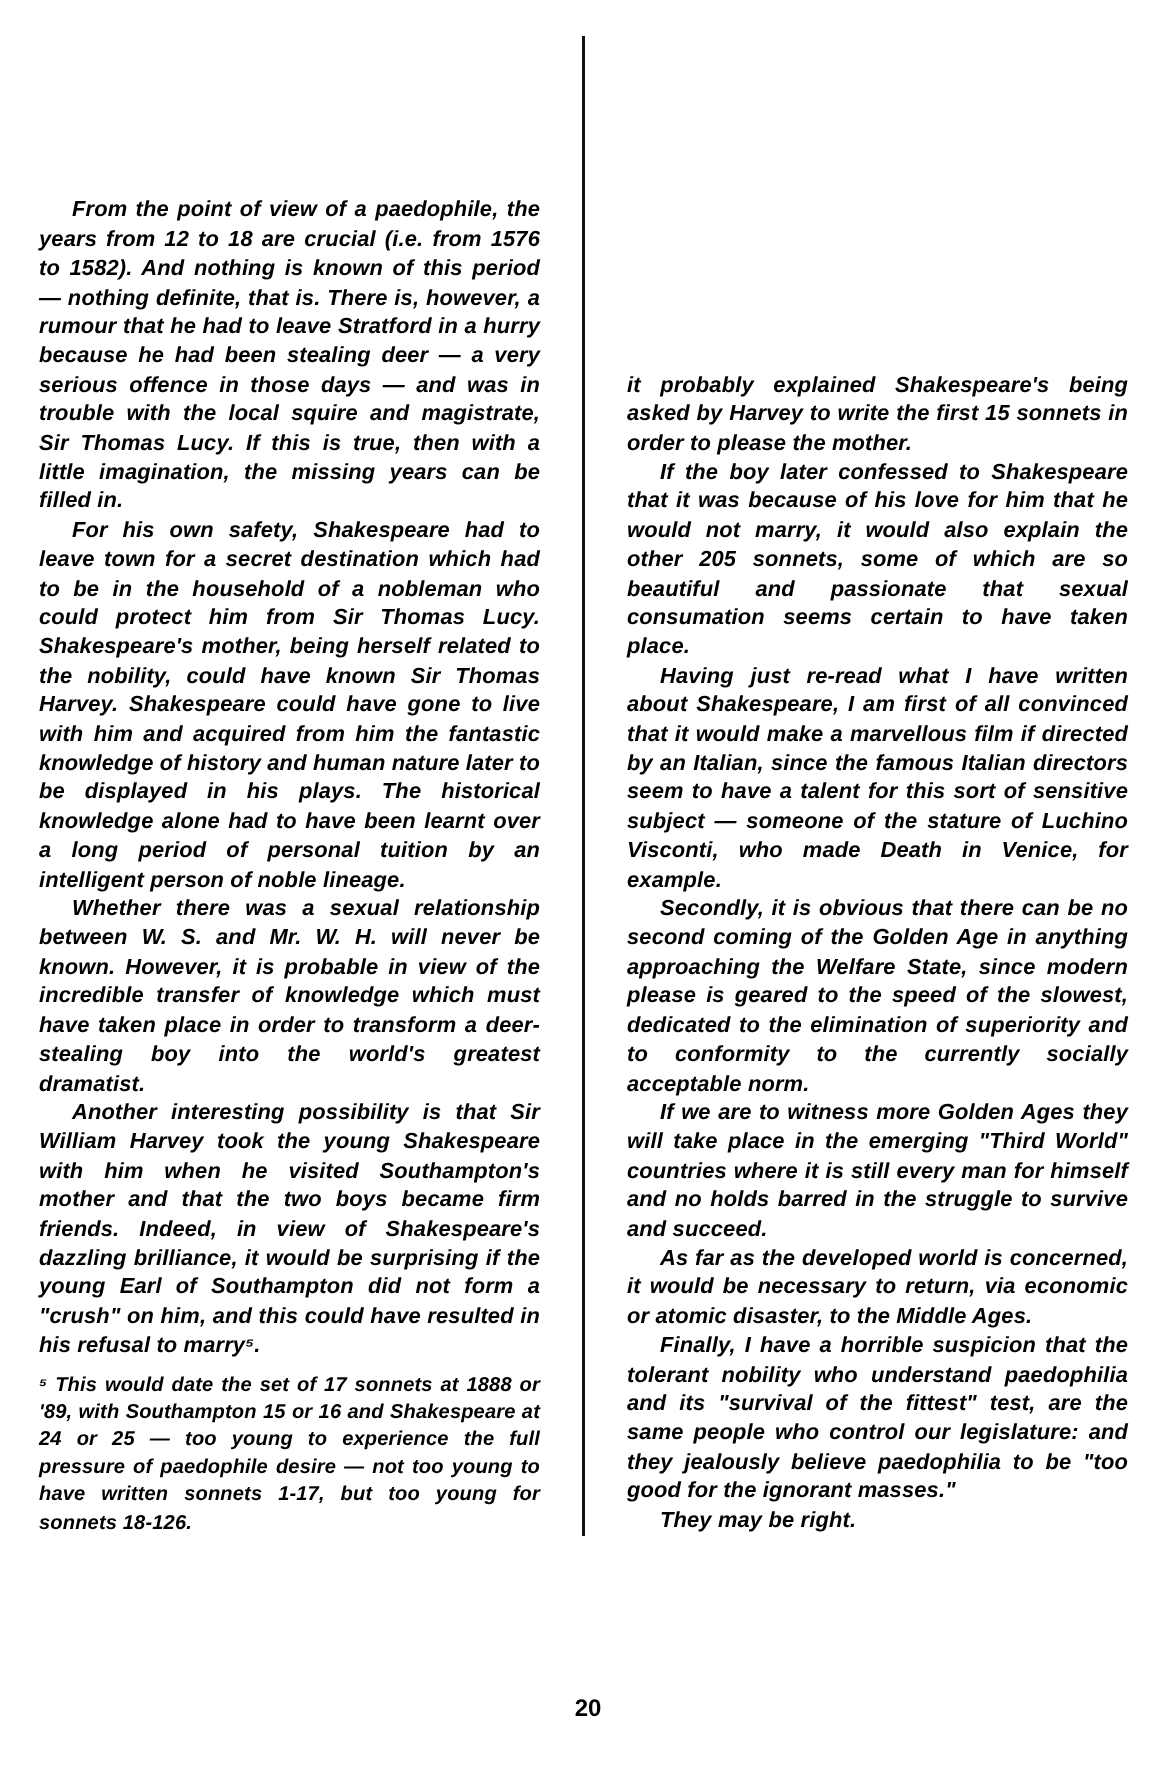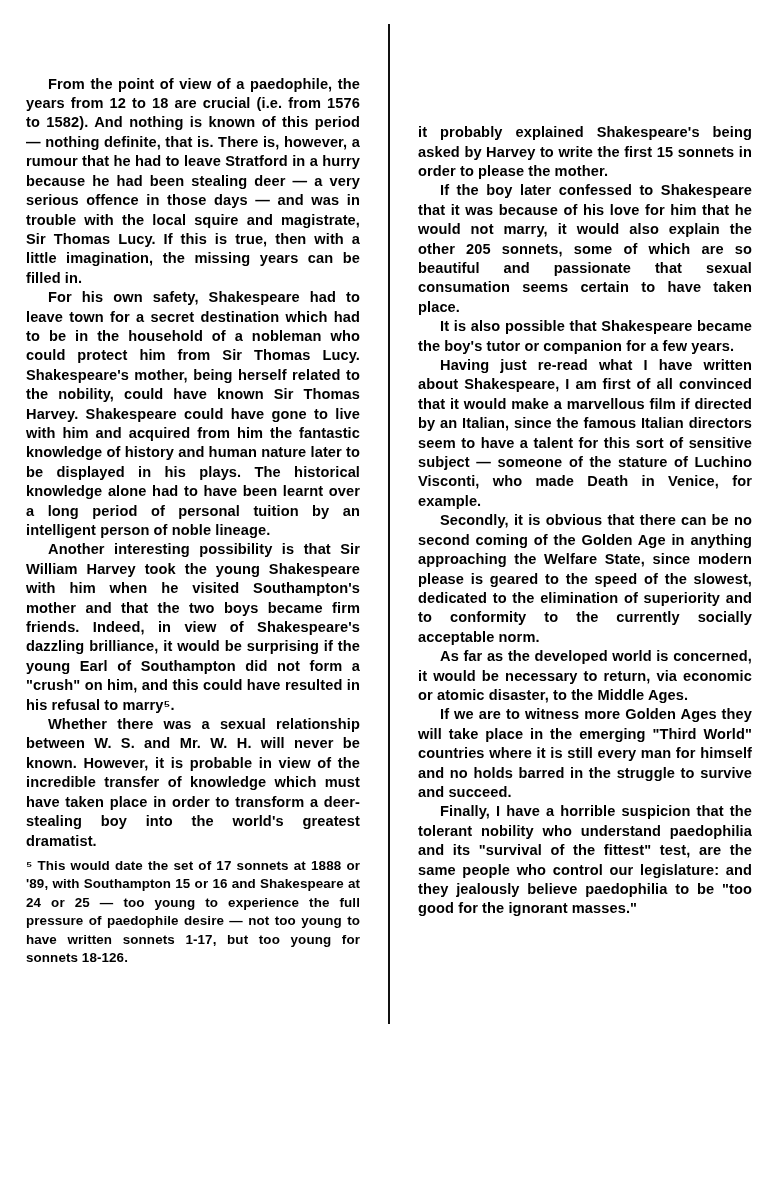--- a/index.html
+++ b/index.html
@@ -19,23 +19,24 @@
     position: absolute;
     left: 0; top: 0;
     width: 784px;
     height: 1177px;
     box-sizing: border-box;
     padding: 18px 26px 0 26px;
   }
   .columns {
     display: flex;
     flex-direction: row;
-    align-items: center;
+    align-items: flex-end;
     width: 732px;
     position: relative;
+    font-style: italic;
   }
   .col {
     width: 340px;
     box-sizing: border-box;
   }
   .col-left { padding-right: 6px; }
   .col-right { padding-left: 6px; }
   .divider {
     width: 2px;
     background: #111111;
@@ -80,36 +81,37 @@
 </style>
 </head>
 <body>
 
 <div class="page">
   <div class="columns">
 
     <div class="col col-left">
       <p>From the point of view of a paedophile, the years from 12 to 18 are crucial (i.e. from 1576 to 1582). And nothing is known of this period — nothing definite, that is. There is, however, a rumour that he had to leave Stratford in a hurry because he had been stealing deer — a very serious offence in those days — and was in trouble with the local squire and magistrate, Sir Thomas Lucy. If this is true, then with a little imagination, the missing years can be filled in.</p>
       <p>For his own safety, Shakespeare had to leave town for a secret destination which had to be in the household of a nobleman who could protect him from Sir Thomas Lucy. Shakespeare's mother, being herself related to the nobility, could have known Sir Thomas Harvey. Shakespeare could have gone to live with him and acquired from him the fantastic knowledge of history and human nature later to be displayed in his plays. The historical knowledge alone had to have been learnt over a long period of personal tuition by an intelligent person of noble lineage.</p>
+      <p>Whether there was a sexual relationship between W. S. and Mr. W. H. will never be known. However, it is probable in view of the incredible transfer of knowledge which must have taken place in order to transform a deer-stealing boy into the world's greatest dramatist.</p>
       <p>Another interesting possibility is that Sir William Harvey took the young Shakespeare with him when he visited Southampton's mother and that the two boys became firm friends. Indeed, in view of Shakespeare's dazzling brilliance, it would be surprising if the young Earl of Southampton did not form a "crush" on him, and this could have resulted in his refusal to marry⁵.</p>
-      <p>Whether there was a sexual relationship between W. S. and Mr. W. H. will never be known. However, it is probable in view of the incredible transfer of knowledge which must have taken place in order to transform a deer-stealing boy into the world's greatest dramatist.</p>
 
       <div class="footnote-wrap">
         <p class="footnote">⁵ This would date the set of 17 sonnets at 1888 or '89, with Southampton 15 or 16 and Shakespeare at 24 or 25 — too young to experience the full pressure of paedophile desire — not too young to have written sonnets 1-17, but too young for sonnets 18-126.</p>
       </div>
     </div>
 
     <div class="divider"></div>
 
     <div class="col col-right">
       <p class="noindent">it probably explained Shakespeare's being asked by Harvey to write the first 15 sonnets in order to please the mother.</p>
       <p>If the boy later confessed to Shakespeare that it was because of his love for him that he would not marry, it would also explain the other 205 sonnets, some of which are so beautiful and passionate that sexual consumation seems certain to have taken place.</p>
-      <p>It is also possible that Shakespeare became the boy's tutor or companion for a few years.</p>
       <p>Having just re-read what I have written about Shakespeare, I am first of all convinced that it would make a marvellous film if directed by an Italian, since the famous Italian directors seem to have a talent for this sort of sensitive subject — someone of the stature of Luchino Visconti, who made Death in Venice, for example.</p>
       <p>Secondly, it is obvious that there can be no second coming of the Golden Age in anything approaching the Welfare State, since modern please is geared to the speed of the slowest, dedicated to the elimination of superiority and to conformity to the currently socially acceptable norm.</p>
+      <p>If we are to witness more Golden Ages they will take place in the emerging "Third World" countries where it is still every man for himself and no holds barred in the struggle to survive and succeed.</p>
       <p>As far as the developed world is concerned, it would be necessary to return, via economic or atomic disaster, to the Middle Ages.</p>
-      <p>If we are to witness more Golden Ages they will take place in the emerging "Third World" countries where it is still every man for himself and no holds barred in the struggle to survive and succeed.</p>
       <p>Finally, I have a horrible suspicion that the tolerant nobility who understand paedophilia and its "survival of the fittest" test, are the same people who control our legislature: and they jealously believe paedophilia to be "too good for the ignorant masses."</p>
+      <p class="right-tail">They may be right.</p>
     </div>
 
   </div>
 
+  <div class="page-number">20</div>
 </div>
 
 </body></html>

